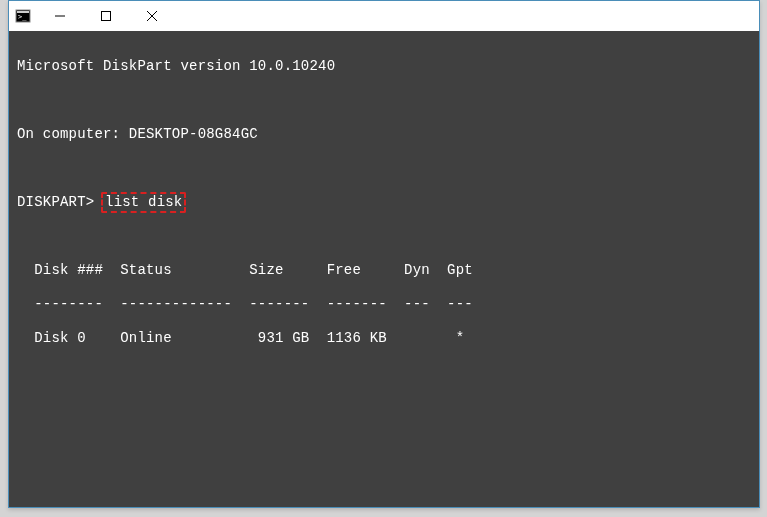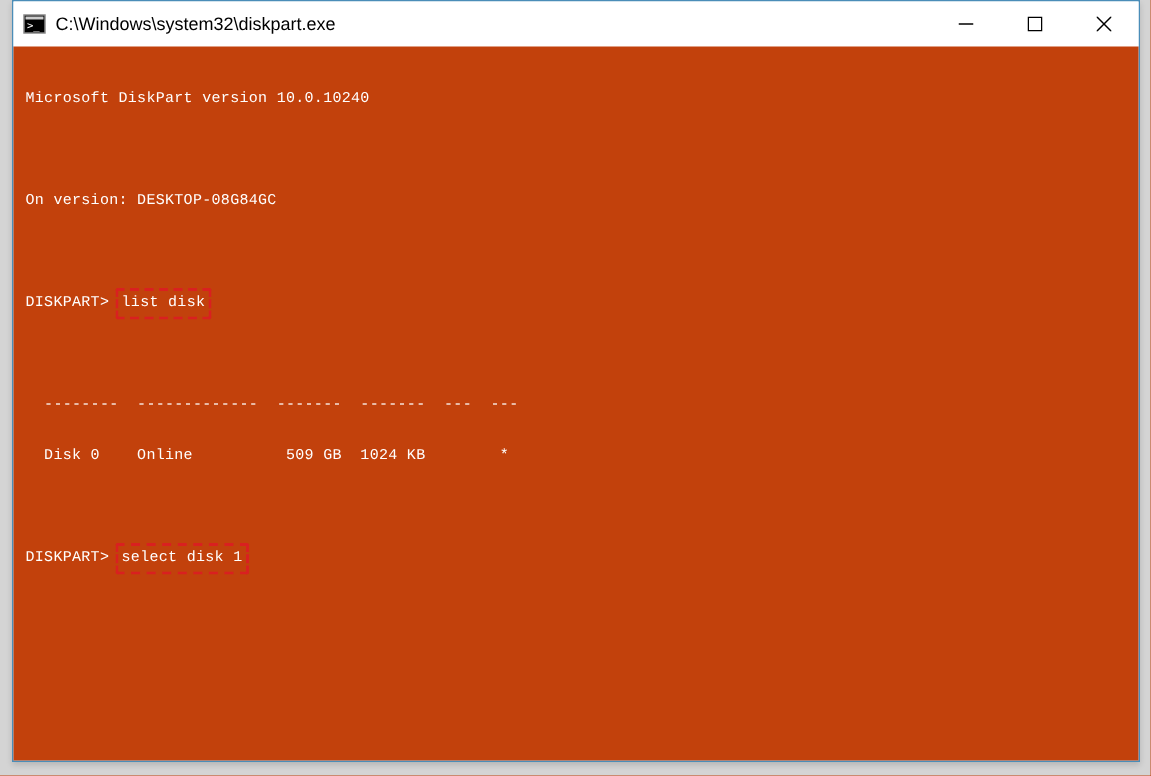--- a/index.html
+++ b/index.html
@@ -50,23 +50,23 @@
       font-family: 'Segoe UI', sans-serif;
       color: #000;
       font-size: 10px;
     }
     .terminal {
       position: absolute;
       top: 30px;
       left: 0;
       right: 0;
       bottom: 0;
-      background: #c2410c;
+      background: #404040;
       color: #fff;
-      font-size: 10px;
+      font-size: 14px;
       line-height: 17px;
       padding: 10px 8px;
       white-space: pre;
       overflow: hidden;
       letter-spacing: 0.2px;
     }
     .terminal .line { white-space: pre; }
     .highlight {
       display: inline-block;
       border: 2px dashed #d92020;
@@ -81,21 +81,20 @@
 
 <div class="window">
   <div class="titlebar">
     <span class="titlebar-icon">
       <svg viewBox="0 0 16 16">
         <rect x="1" y="2" width="14" height="12" fill="#000" stroke="#888" stroke-width="1"></rect>
         <rect x="2" y="3" width="12" height="2" fill="#ccc"></rect>
         <text x="3" y="11" font-size="7" fill="#fff" font-family="monospace">&gt;_</text>
       </svg>
     </span>
-    <span class="titlebar-text">C:\Windows\system32\diskpart.exe</span>
     <div class="titlebar-controls">
       <div class="titlebar-btn">
         <svg width="10" height="10">
             <line x1="0" y1="5" x2="10" y2="5" stroke="#000" stroke-width="1"></line>
           </svg>
       </div>
       <div class="titlebar-btn">
         <svg width="10" height="10">
             <rect x="0.5" y="0.5" width="9" height="9" fill="none" stroke="#000" stroke-width="1"></rect>
           </svg>
@@ -105,28 +104,28 @@
           <line x1="0" y1="0" x2="10" y2="10" stroke="#000" stroke-width="1"></line>
           <line x1="10" y1="0" x2="0" y2="10" stroke="#000" stroke-width="1"></line>
         </svg>
       </div>
     </div>
   </div>
 
   <div class="terminal">
 <div class="line">Microsoft DiskPart version 10.0.10240</div>
 <div class="line"> </div>
-<div class="line">On version: DESKTOP-08G84GC</div>
+<div class="line">On computer: DESKTOP-08G84GC</div>
 <div class="line"> </div>
 <div class="line"><span>DISKPART&gt;</span> <span class="highlight"><span>list disk</span></span></div>
 <div class="line"> </div>
+<div class="line">  Disk ###  Status         Size     Free     Dyn  Gpt</div>
 <div class="line">  --------  -------------  -------  -------  ---  ---</div>
-<div class="line">  Disk 0    Online          509 GB  1024 KB        *</div>
+<div class="line">  Disk 0    Online          931 GB  1136 KB        *</div>
 <div class="line"> </div>
-<div class="line"><span>DISKPART&gt;</span> <span class="highlight"><span>select disk 1</span></span></div>
 <div class="line"> </div>
 
 
 
 
 
 
 
   </div>
 </div>

